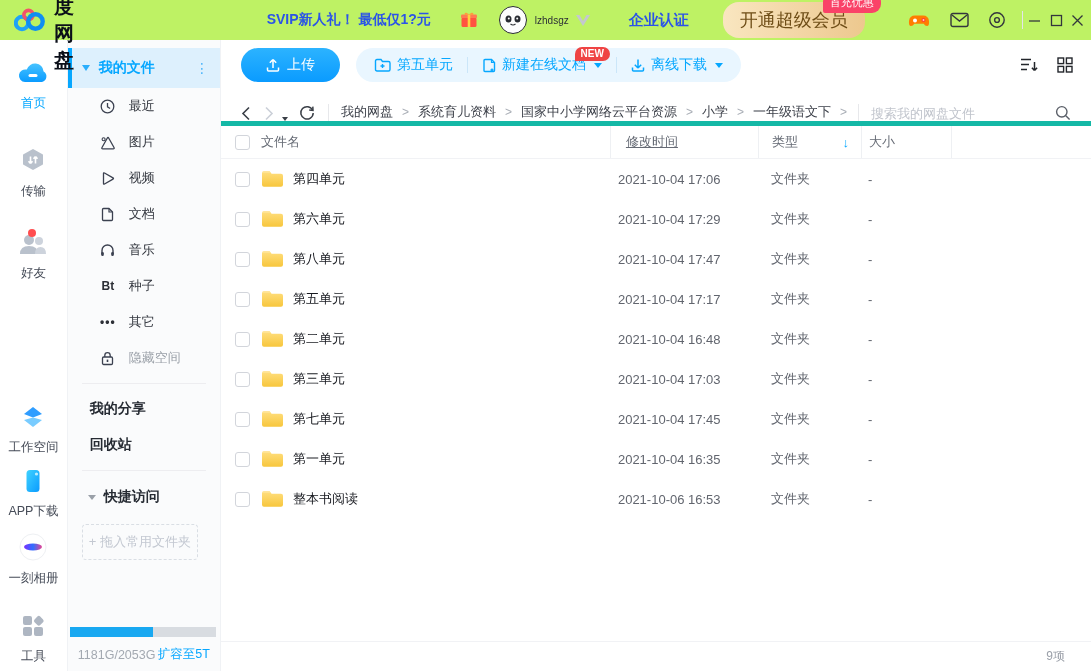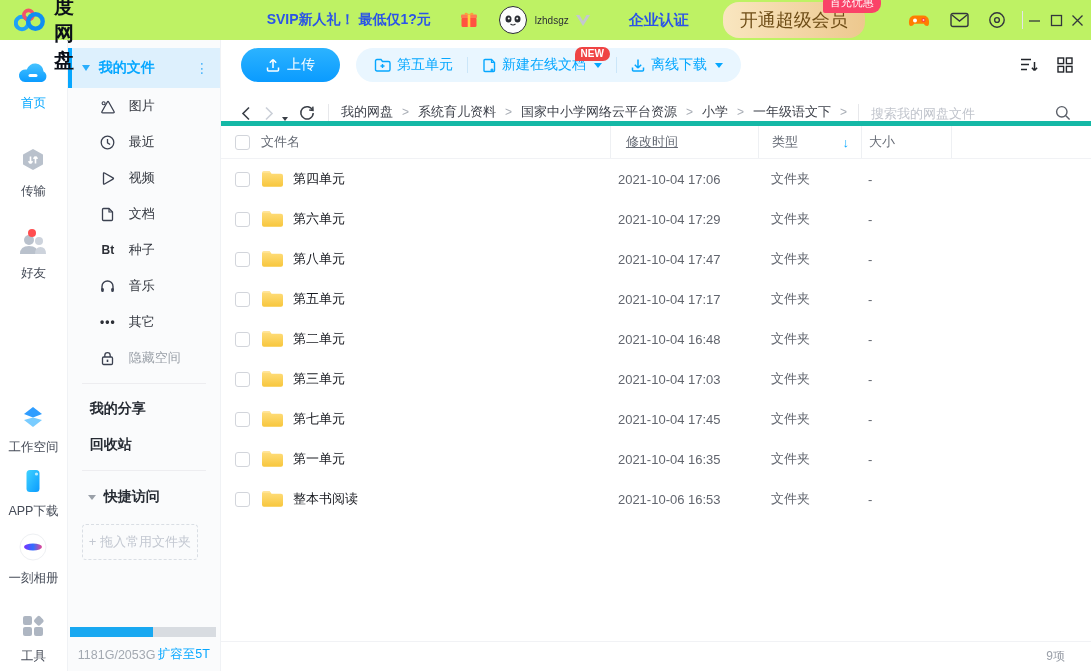--- a/index.html
+++ b/index.html
@@ -297,73 +297,73 @@
 
     <aside class="sidebar">
       <div class="side-sel">
         <span class="tri-down"></span>
         <span class="slabel">我的文件</span>
         <span class="more">⋮</span>
       </div>
 
       <div class="cat">
         <span class="cicon">
+          <svg width="15" height="15" viewBox="0 0 15 15">
+              <circle cx="7.5" cy="7.5" r="6.3" fill="none" stroke="#3b4150" stroke-width="1.3"></circle>
+              <path d="M7.5 4 v3.8 l2.6 1.7" fill="none" stroke="#3b4150" stroke-width="1.3"></path>
+            </svg>
+        </span>
+        <span>最近</span>
+      </div>
+
+      <div class="cat">
+        <span class="cicon">
           <svg width="16" height="15" viewBox="0 0 16 15">
               <path d="M2 12.5 L7.2 3.2 q0.8-1.4 1.6 0 L14 12.5 q0.7 1.3-0.8 1.3 H2.8 q-1.5 0-0.8-1.3 z" fill="none" stroke="#3b4150" stroke-width="1.3" stroke-linejoin="round"></path>
               <circle cx="3.6" cy="4.2" r="1.5" fill="none" stroke="#3b4150" stroke-width="1.1"></circle>
             </svg>
         </span>
         <span>图片</span>
-      </div>
-
-      <div class="cat">
-        <span class="cicon">
-          <svg width="15" height="15" viewBox="0 0 15 15">
-              <circle cx="7.5" cy="7.5" r="6.3" fill="none" stroke="#3b4150" stroke-width="1.3"></circle>
-              <path d="M7.5 4 v3.8 l2.6 1.7" fill="none" stroke="#3b4150" stroke-width="1.3"></path>
-            </svg>
-        </span>
-        <span>最近</span>
       </div>
 
       <div class="cat">
         <span class="cicon">
           <svg width="14" height="15" viewBox="0 0 14 15">
               <path d="M2.5 2.6 q0-1.2 1-0.6 L12 6.9 q1 0.6 0 1.2 L3.5 13 q-1 0.6-1-0.6 z" fill="none" stroke="#3b4150" stroke-width="1.3" stroke-linejoin="round"></path>
             </svg>
         </span>
         <span>视频</span>
       </div>
 
       <div class="cat">
         <span class="cicon">
           <svg width="13" height="15" viewBox="0 0 13 15">
               <path d="M1.5 2.5 q0-1 1-1 H8 l3.5 3.5 v7.5 q0 1-1 1 h-8 q-1 0-1-1 z" fill="none" stroke="#3b4150" stroke-width="1.3" stroke-linejoin="round"></path>
               <path d="M8 1.5 v3.5 h3.5" fill="none" stroke="#3b4150" stroke-width="1.2"></path>
             </svg>
         </span>
         <span>文档</span>
-      </div>
-
-      <div class="cat">
-        <span class="cicon">
-            <span class="bt-txt">Bt</span>
-          </span>
-        <span>种子</span>
       </div>
 
       <div class="cat">
         <span class="cicon">
           <svg width="15" height="14" viewBox="0 0 15 14">
               <path d="M2 11.5 V7.5 a5.5 5.5 0 0 1 11 0 v4" fill="none" stroke="#3b4150" stroke-width="1.4"></path>
               <rect x="1.2" y="9" width="2.6" height="4" rx="1.2" fill="#3b4150"></rect>
               <rect x="11.2" y="9" width="2.6" height="4" rx="1.2" fill="#3b4150"></rect>
             </svg>
         </span>
         <span>音乐</span>
+      </div>
+
+      <div class="cat">
+        <span class="cicon">
+            <span class="bt-txt">Bt</span>
+          </span>
+        <span>种子</span>
       </div>
 
       <div class="cat">
         <span class="cicon">
             <span class="dots-txt">•••</span>
           </span>
         <span>其它</span>
       </div>
 
       <div class="cat dim">

